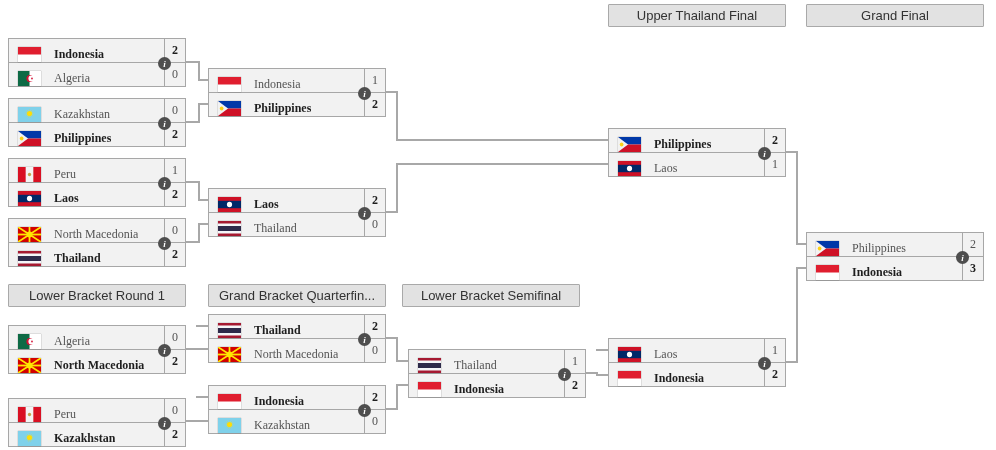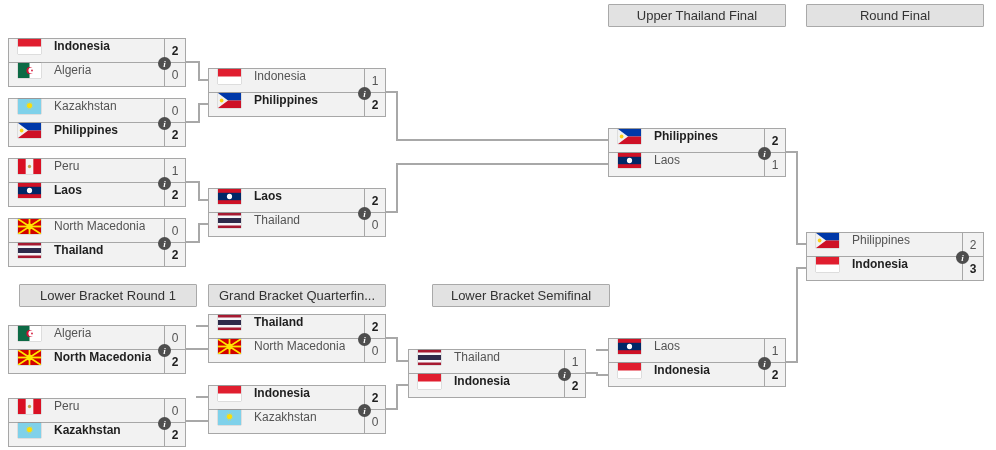--- a/index.html
+++ b/index.html
@@ -11,21 +11,21 @@
     position:absolute;width:178px;height:23px;box-sizing:border-box;
     background:#e2e2e2;border:1px solid #a9a9a9;border-radius:1px;
     color:#333;font-size:13px;line-height:21px;text-align:center;
     white-space:nowrap;overflow:hidden;
   }
   .match{
     position:absolute;width:178px;box-sizing:border-box;
     background:#f2f2f2;border:1px solid #a7a7a7;
     font-size:12px;color:#545454;z-index:2;
   }
-  .team{height:23px;display:flex;align-items:flex-start;}
+  .team{height:23px;display:flex;align-items:flex-end;font-family:Liberation Serif, serif;}
   .team + .team{border-top:1px solid #a7a7a7;}
   .team.winner{font-weight:bold;color:#1f1f1f;}
   .flag{width:23px;height:15px;flex:0 0 auto;margin-left:9px;box-shadow:0 0 1px rgba(0,0,0,.5);}
   .flag svg{display:block;width:100%;height:100%;}
   .tname{margin-left:13px;white-space:nowrap;overflow:hidden;}
   .score{
     margin-left:auto;width:20px;align-self:stretch;flex:0 0 auto;
     border-left:1px solid #a7a7a7;display:flex;align-items:center;justify-content:center;
   }
   .info{
@@ -35,24 +35,24 @@
     display:flex;align-items:center;justify-content:center;cursor:pointer;
   }
   .conn{position:absolute;background:#a8a8a8;z-index:1;}
 </style>
 </head>
 <body>
 
 <div id="bracket">
 
   <div class="bheader" style="left:608px;top:4px">Upper Thailand Final</div>
-  <div class="bheader" style="left:806px;top:4px">Round Final</div>
-  <div class="bheader" style="left:19px;top:284px">Lower Bracket Round 1</div>
+  <div class="bheader" style="left:806px;top:4px">Grand Final</div>
+  <div class="bheader" style="left:8px;top:284px">Lower Bracket Round 1</div>
   <div class="bheader" style="left:208px;top:284px">Grand Bracket Quarterfin...</div>
-  <div class="bheader" style="left:432px;top:284px">Lower Bracket Semifinal</div>
+  <div class="bheader" style="left:402px;top:284px">Lower Bracket Semifinal</div>
 
   <div class="match" style="left:8px;top:38px">
     <div class="team winner">
       <span class="flag">
           <svg viewBox="0 0 24 15" preserveAspectRatio="none">
             <rect width="24" height="15" fill="#ffffff"></rect>
             <rect width="24" height="7.5" fill="#e01e2f"></rect>
           </svg>
         </span>
       <span class="tname">Indonesia</span>

